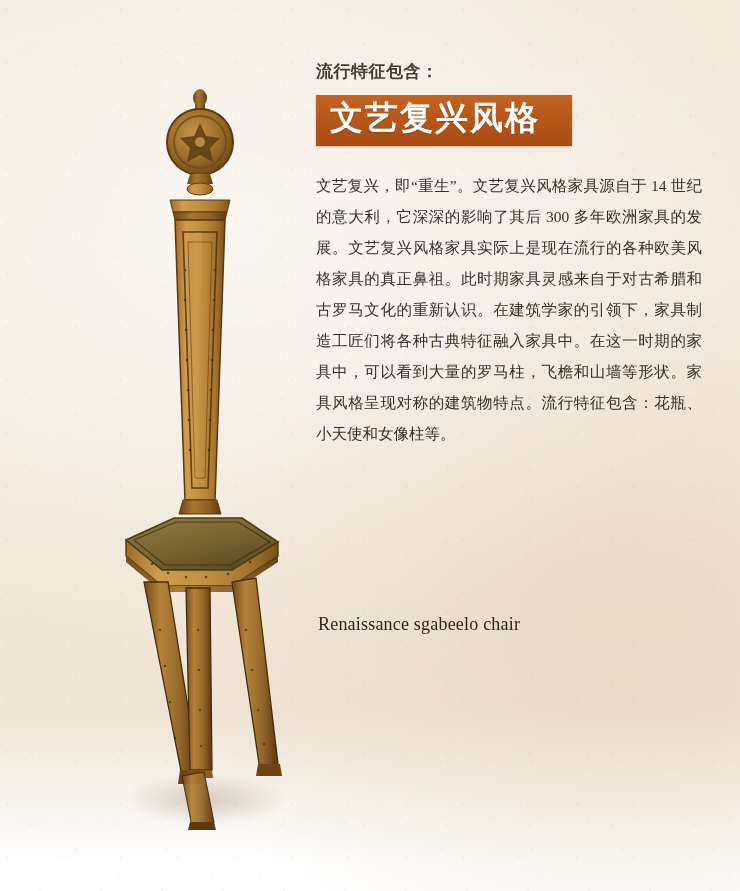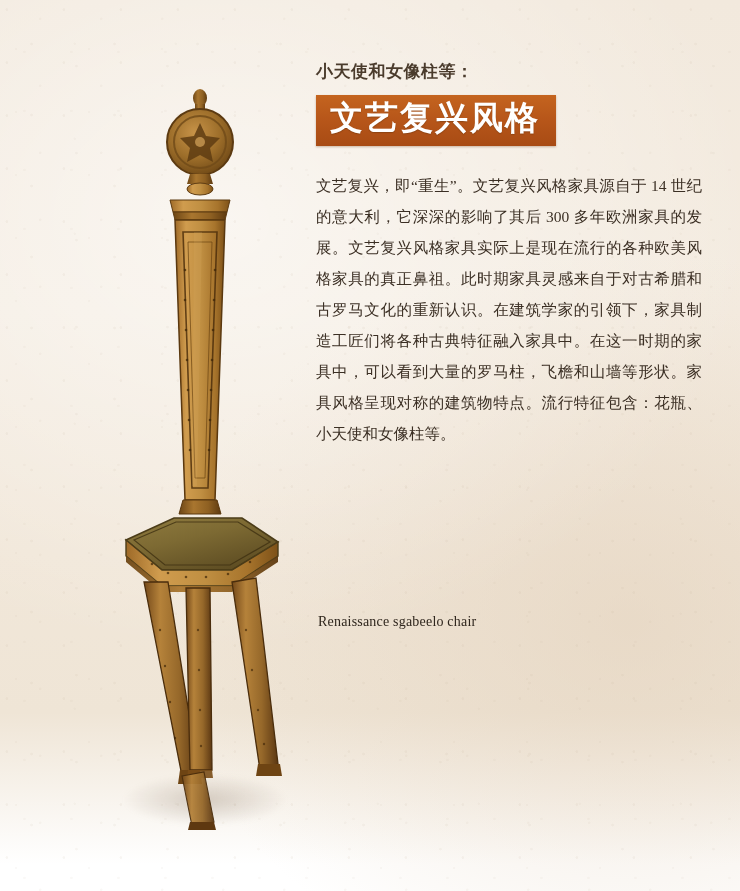--- a/index.html
+++ b/index.html
@@ -54,21 +54,21 @@
     font-size: 17px;
     font-weight: bold;
     color: #4a3b2c;
     letter-spacing: .5px;
     margin: 0 0 12px 0;
   }
 
   .title-band {
     display: inline-block;
     background: linear-gradient(180deg, #c4641f 0%, #b8571a 45%, #a84b14 100%);
-    padding: 6px 16px 9px 14px;
+    padding: 6px 32px 9px 14px;
     box-shadow: 0 1px 2px rgba(120,70,30,.35);
     text-align: right;
   }
   .title-band .title-text {
     font-family: "Liberation Serif", serif;
     font-size: 33px;
     font-weight: bold;
     color: #ffffff;
     letter-spacing: 2px;
     line-height: 1.08;
@@ -84,21 +84,21 @@
     color: #3b2f24;
     text-align: justify;
     text-justify: inter-ideograph;
   }
 
   .caption {
     position: absolute;
     left: 318px;
     top: 614px;
     font-family: "Liberation Serif", serif;
-    font-size: 14px;
+    font-size: 18px;
     color: #2f261d;
     letter-spacing: .2px;
   }
 
   
   .photo {
     position: absolute;
     left: 82px;
     top: 70px;
     width: 240px;
@@ -243,21 +243,21 @@
       <path d="M98 700 h20 l2 14 h-24z" fill="#6e4413"></path>
       <path d="M106 700 h24 l1 8 h-26z" fill="#7a4c17" opacity=".9"></path>
       <path d="M176 694 h22 l2 12 h-26z" fill="#6e4413"></path>
 
       <path d="M100 706 L122 702 L132 752 L110 756 Z" fill="url(#legG)" stroke="#4a2d0c" stroke-width="1.1" opacity=".95"></path>
       <path d="M108 752 h24 l2 8 h-28z" fill="#5e3810"></path>
     </svg>
   </div>
 
   <div class="text-col">
-    <div class="kicker">小天使和女像柱等：</div>
+    <div class="kicker">流行特征包含：</div>
 
     <div class="title-band">
       <div class="title-text">文艺复兴风格</div>
     </div>
 
     <p class="body-copy">文艺复兴，即“重生”。文艺复兴风格家具源自于 14 世纪的意大利，它深深的影响了其后 300 多年欧洲家具的发展。文艺复兴风格家具实际上是现在流行的各种欧美风格家具的真正鼻祖。此时期家具灵感来自于对古希腊和古罗马文化的重新认识。在建筑学家的引领下，家具制造工匠们将各种古典特征融入家具中。在这一时期的家具中，可以看到大量的罗马柱，飞檐和山墙等形状。家具风格呈现对称的建筑物特点。流行特征包含：花瓶、小天使和女像柱等。</p>
   </div>
 
   <div class="caption">Renaissance sgabeelo chair</div>
 

